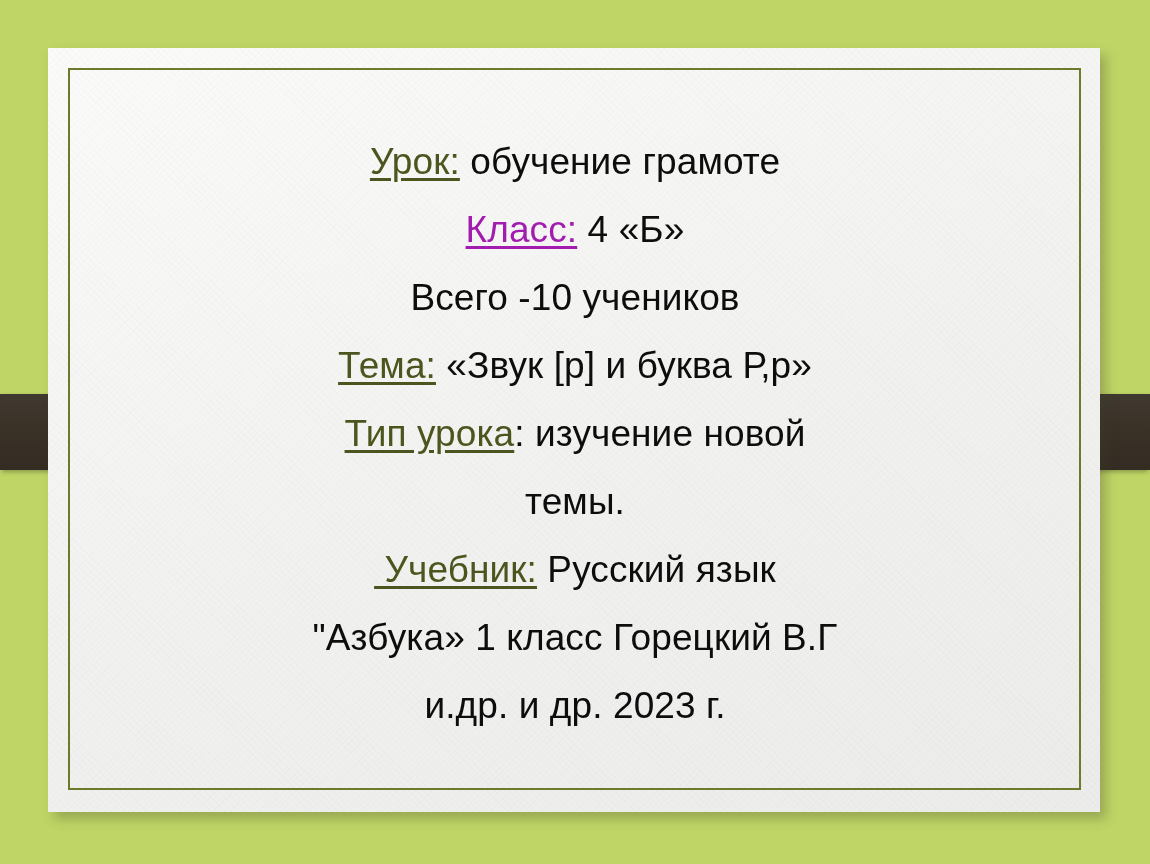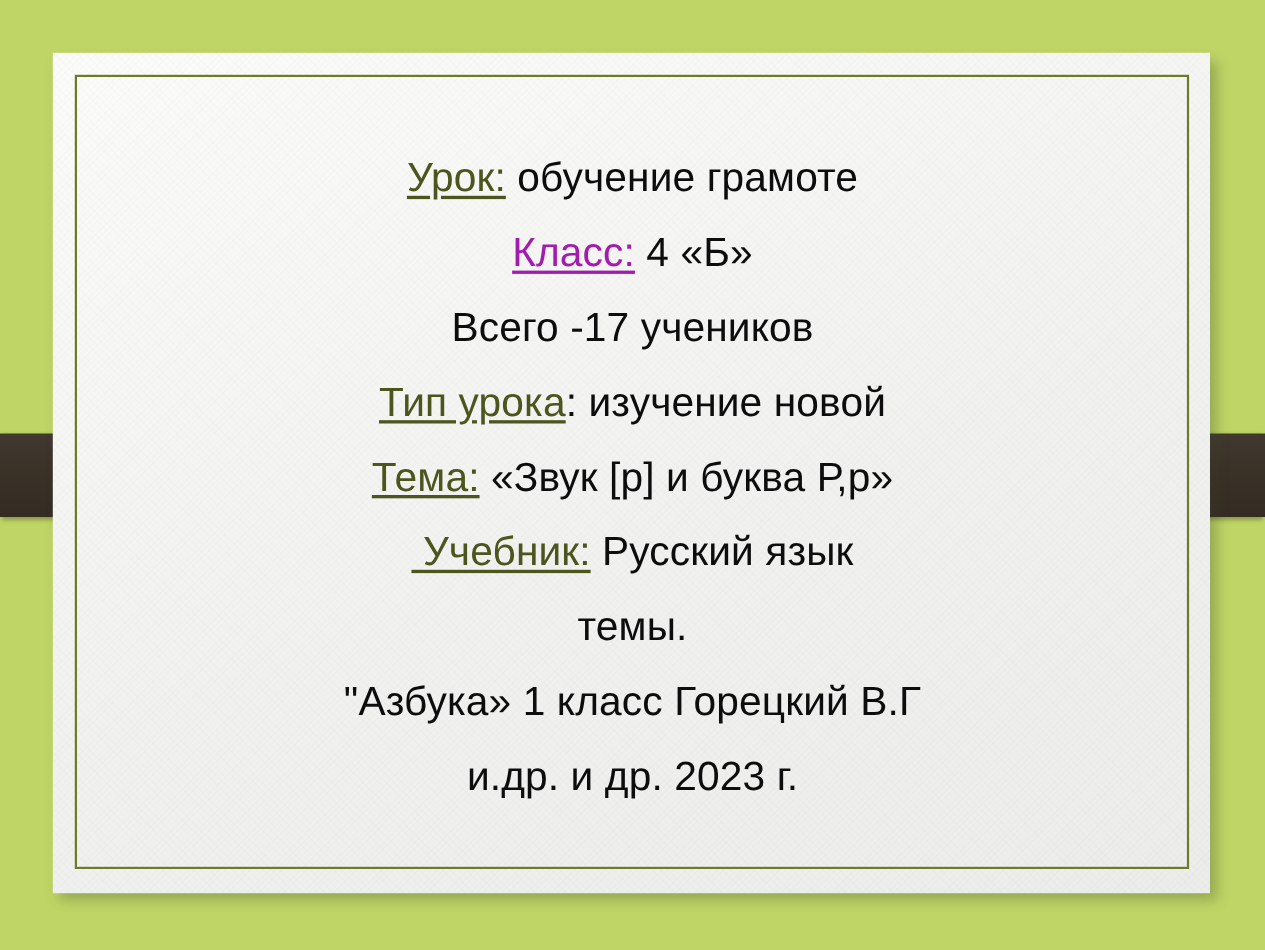--- a/index.html
+++ b/index.html
@@ -110,22 +110,22 @@
   <div class="ribbon ribbon-left"></div>
   <div class="ribbon ribbon-right"></div>
 
   <div id="card">
     <div id="card-inner-border"></div>
   </div>
 
   <div id="text-block">
       <div class="line"><span class="label-olive">Урок:</span><span> обучение грамоте</span></div>
       <div class="line"><span class="label-black">Класс:</span><span> 4 «Б»</span></div>
-      <div class="line"><span>Всего -17 учеников</span></div>
+      <div class="line"><span>Всего -10 учеников</span></div>
+      <div class="line"><span class="label-olive">Тема:</span><span> «Звук [р] и буква Р,р»</span></div>
       <div class="line"><span class="label-olive">Тип урока</span><span>: изучение новой</span></div>
-      <div class="line"><span class="label-olive">Тема:</span><span> «Звук [р] и буква Р,р»</span></div>
+      <div class="line"><span>темы.</span></div>
       <div class="line"><span class="label-olive"> Учебник:</span><span> Русский язык</span></div>
-      <div class="line"><span>темы.</span></div>
       <div class="line"><span>"Азбука» 1 класс Горецкий В.Г</span></div>
       <div class="line"><span>и.др. и др. 2023 г.</span></div>
     </div>
 
 </div>
 
 </body></html>

